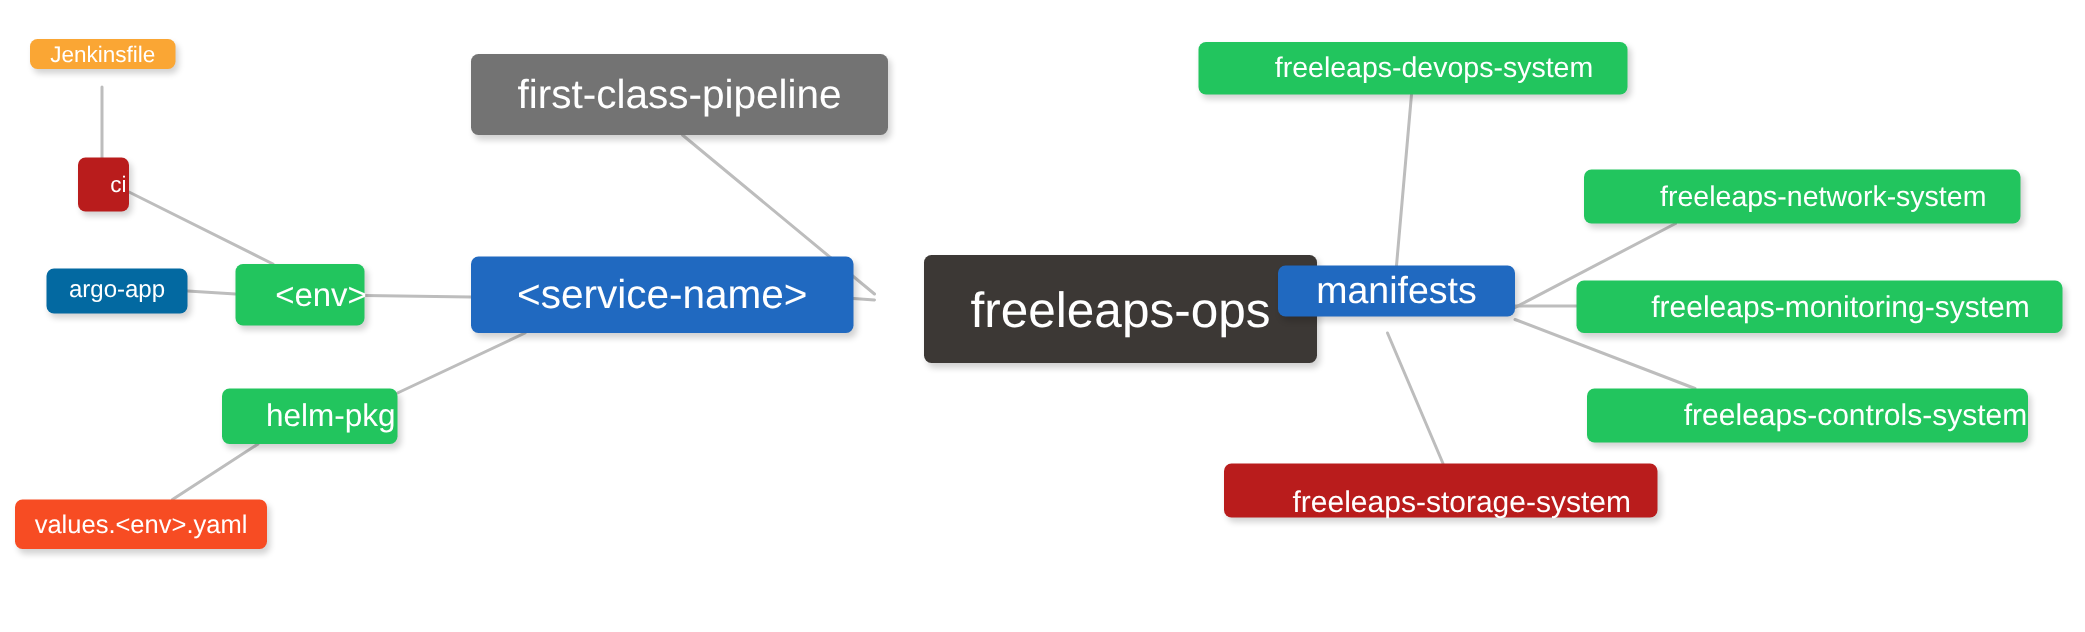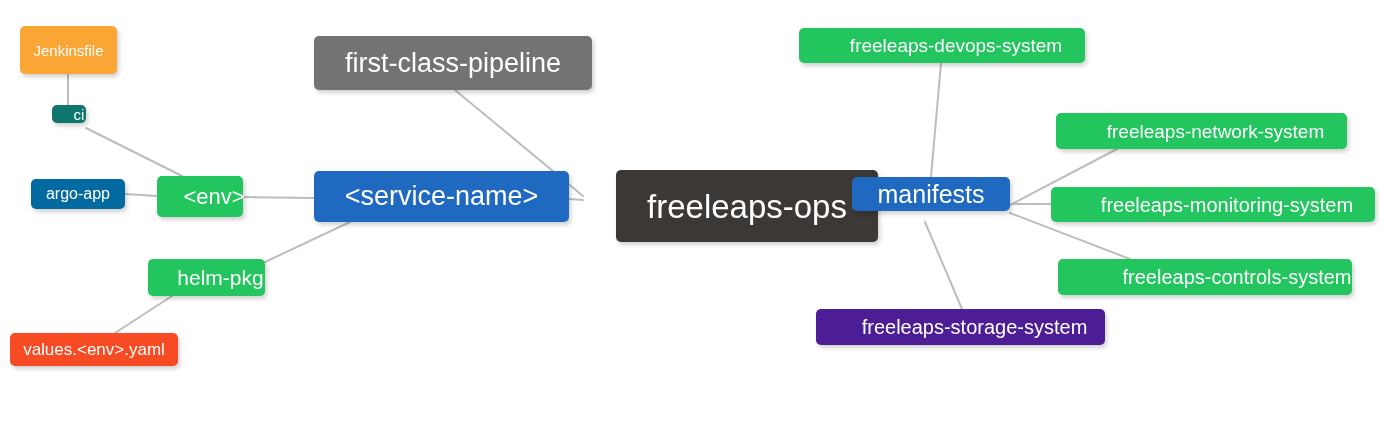--- a/index.html
+++ b/index.html
@@ -97,29 +97,29 @@
       </div>
       <div class="node c-green" style="left: 1056px; top: 113px; width: 291px; height: 36px; background: rgb(34, 197, 94);">
         <span class="node-label" style="font-size: 19px;">freeleaps-network-system</span>
       </div>
       <div class="node c-green" style="left: 1051px; top: 187px; width: 324px; height: 35px; background: rgb(34, 197, 94);">
         <span class="node-label" style="font-size: 20px;">freeleaps-monitoring-system</span>
       </div>
       <div class="node c-green" style="left: 1058px; top: 259px; width: 294px; height: 36px; background: rgb(34, 197, 94);">
         <span class="node-label" style="font-size: 20px; margin-left: 36px;">freeleaps-controls-system</span>
       </div>
-      <div class="node c-green" style="left: 816px; top: 309px; width: 289px; height: 36px; background: #4c1d95;">
+      <div class="node c-green" style="left: 816px; top: 309px; width: 289px; height: 36px; background: #b91c1c; align-items: flex-end;">
         <span class="node-label" style="font-size: 20px;">freeleaps-storage-system</span>
       </div>
-      <div class="node c-red" style="left: 52px; top: 105px; width: 34px; height: 18px; background: #0f766e; padding-left: 20px;">
+      <div class="node c-red" style="left: 52px; top: 105px; width: 34px; height: 36px; background: #b91c1c; padding-left: 20px;">
         <span class="node-label" style="font-size: 15px;">ci</span>
       </div>
       <div class="node c-red" style="left: 31px; top: 179px; width: 94px; height: 30px; background: #0369a1;">
         <span class="node-label" style="font-size: 16px;">argo-app</span>
       </div>
       <div class="node c-red" style="left: 10px; top: 333px; width: 168px; height: 33px; background: rgb(247, 76, 35);">
         <span class="node-label" style="font-size: 17px;">values.&lt;env&gt;.yaml</span>
       </div>
-      <div class="node c-orange" style="left: 20px; top: 26px; width: 97px; height: 48px; background: rgb(250, 166, 52);">
+      <div class="node c-orange" style="left: 20px; top: 26px; width: 97px; height: 20px; background: rgb(250, 166, 52);">
         <span class="node-label" style="font-size: 15px;">Jenkinsfile</span>
       </div>
     </div>
 </div>
 
 </body></html>

